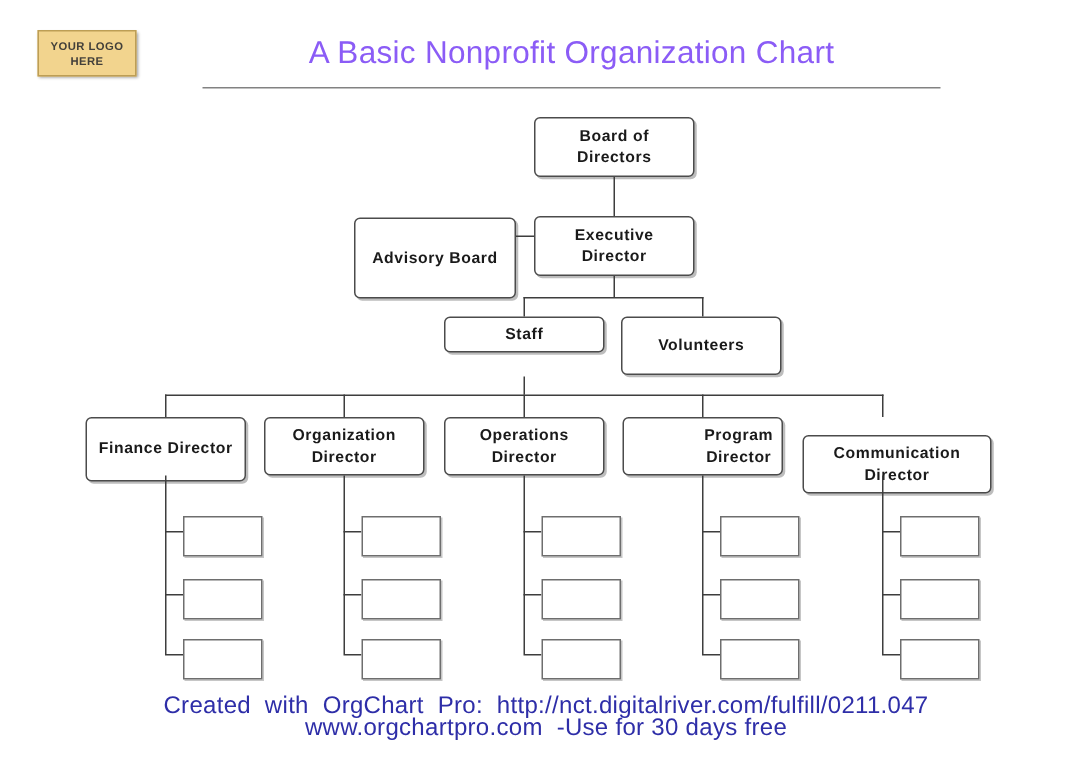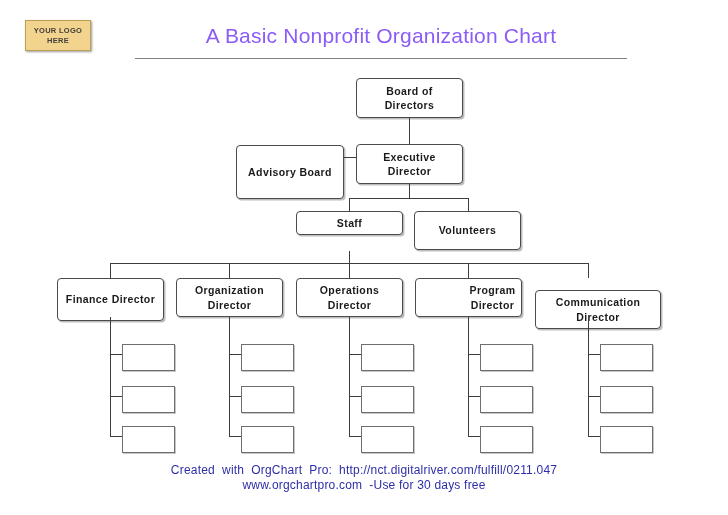--- a/index.html
+++ b/index.html
@@ -66,21 +66,21 @@
   .subcol .stub{position:absolute;left:0;width:12px;height:1px;background:var(--connector);}
   .stub.s1{top:37px;} .stub.s2{top:79px;} .stub.s3{top:119px;}
   .subcol .slot{
     position:absolute;left:12px;width:53px;height:27px;background:#fff;
     border:1px solid var(--slot-border);box-shadow:1px 1px 0 #c6c6c6;box-sizing:border-box;
   }
   .slot.r1{top:27px;} .slot.r2{top:69px;} .slot.r3{top:109px;}
   
   .footer{
     position:absolute;left:0;top:463px;width:728px;text-align:center;
-    color:var(--footer-text);font-size:12px;line-height:15px;letter-spacing:.2px;
+    color:var(--footer-text);font-size:16px;line-height:15px;letter-spacing:.2px;
   }
   .footer div{white-space:pre-wrap;}
 </style>
 </head>
 <body>
 
 <div class="sheet">
 
   <div class="logo">
     <span>YOUR LOGO</span>

